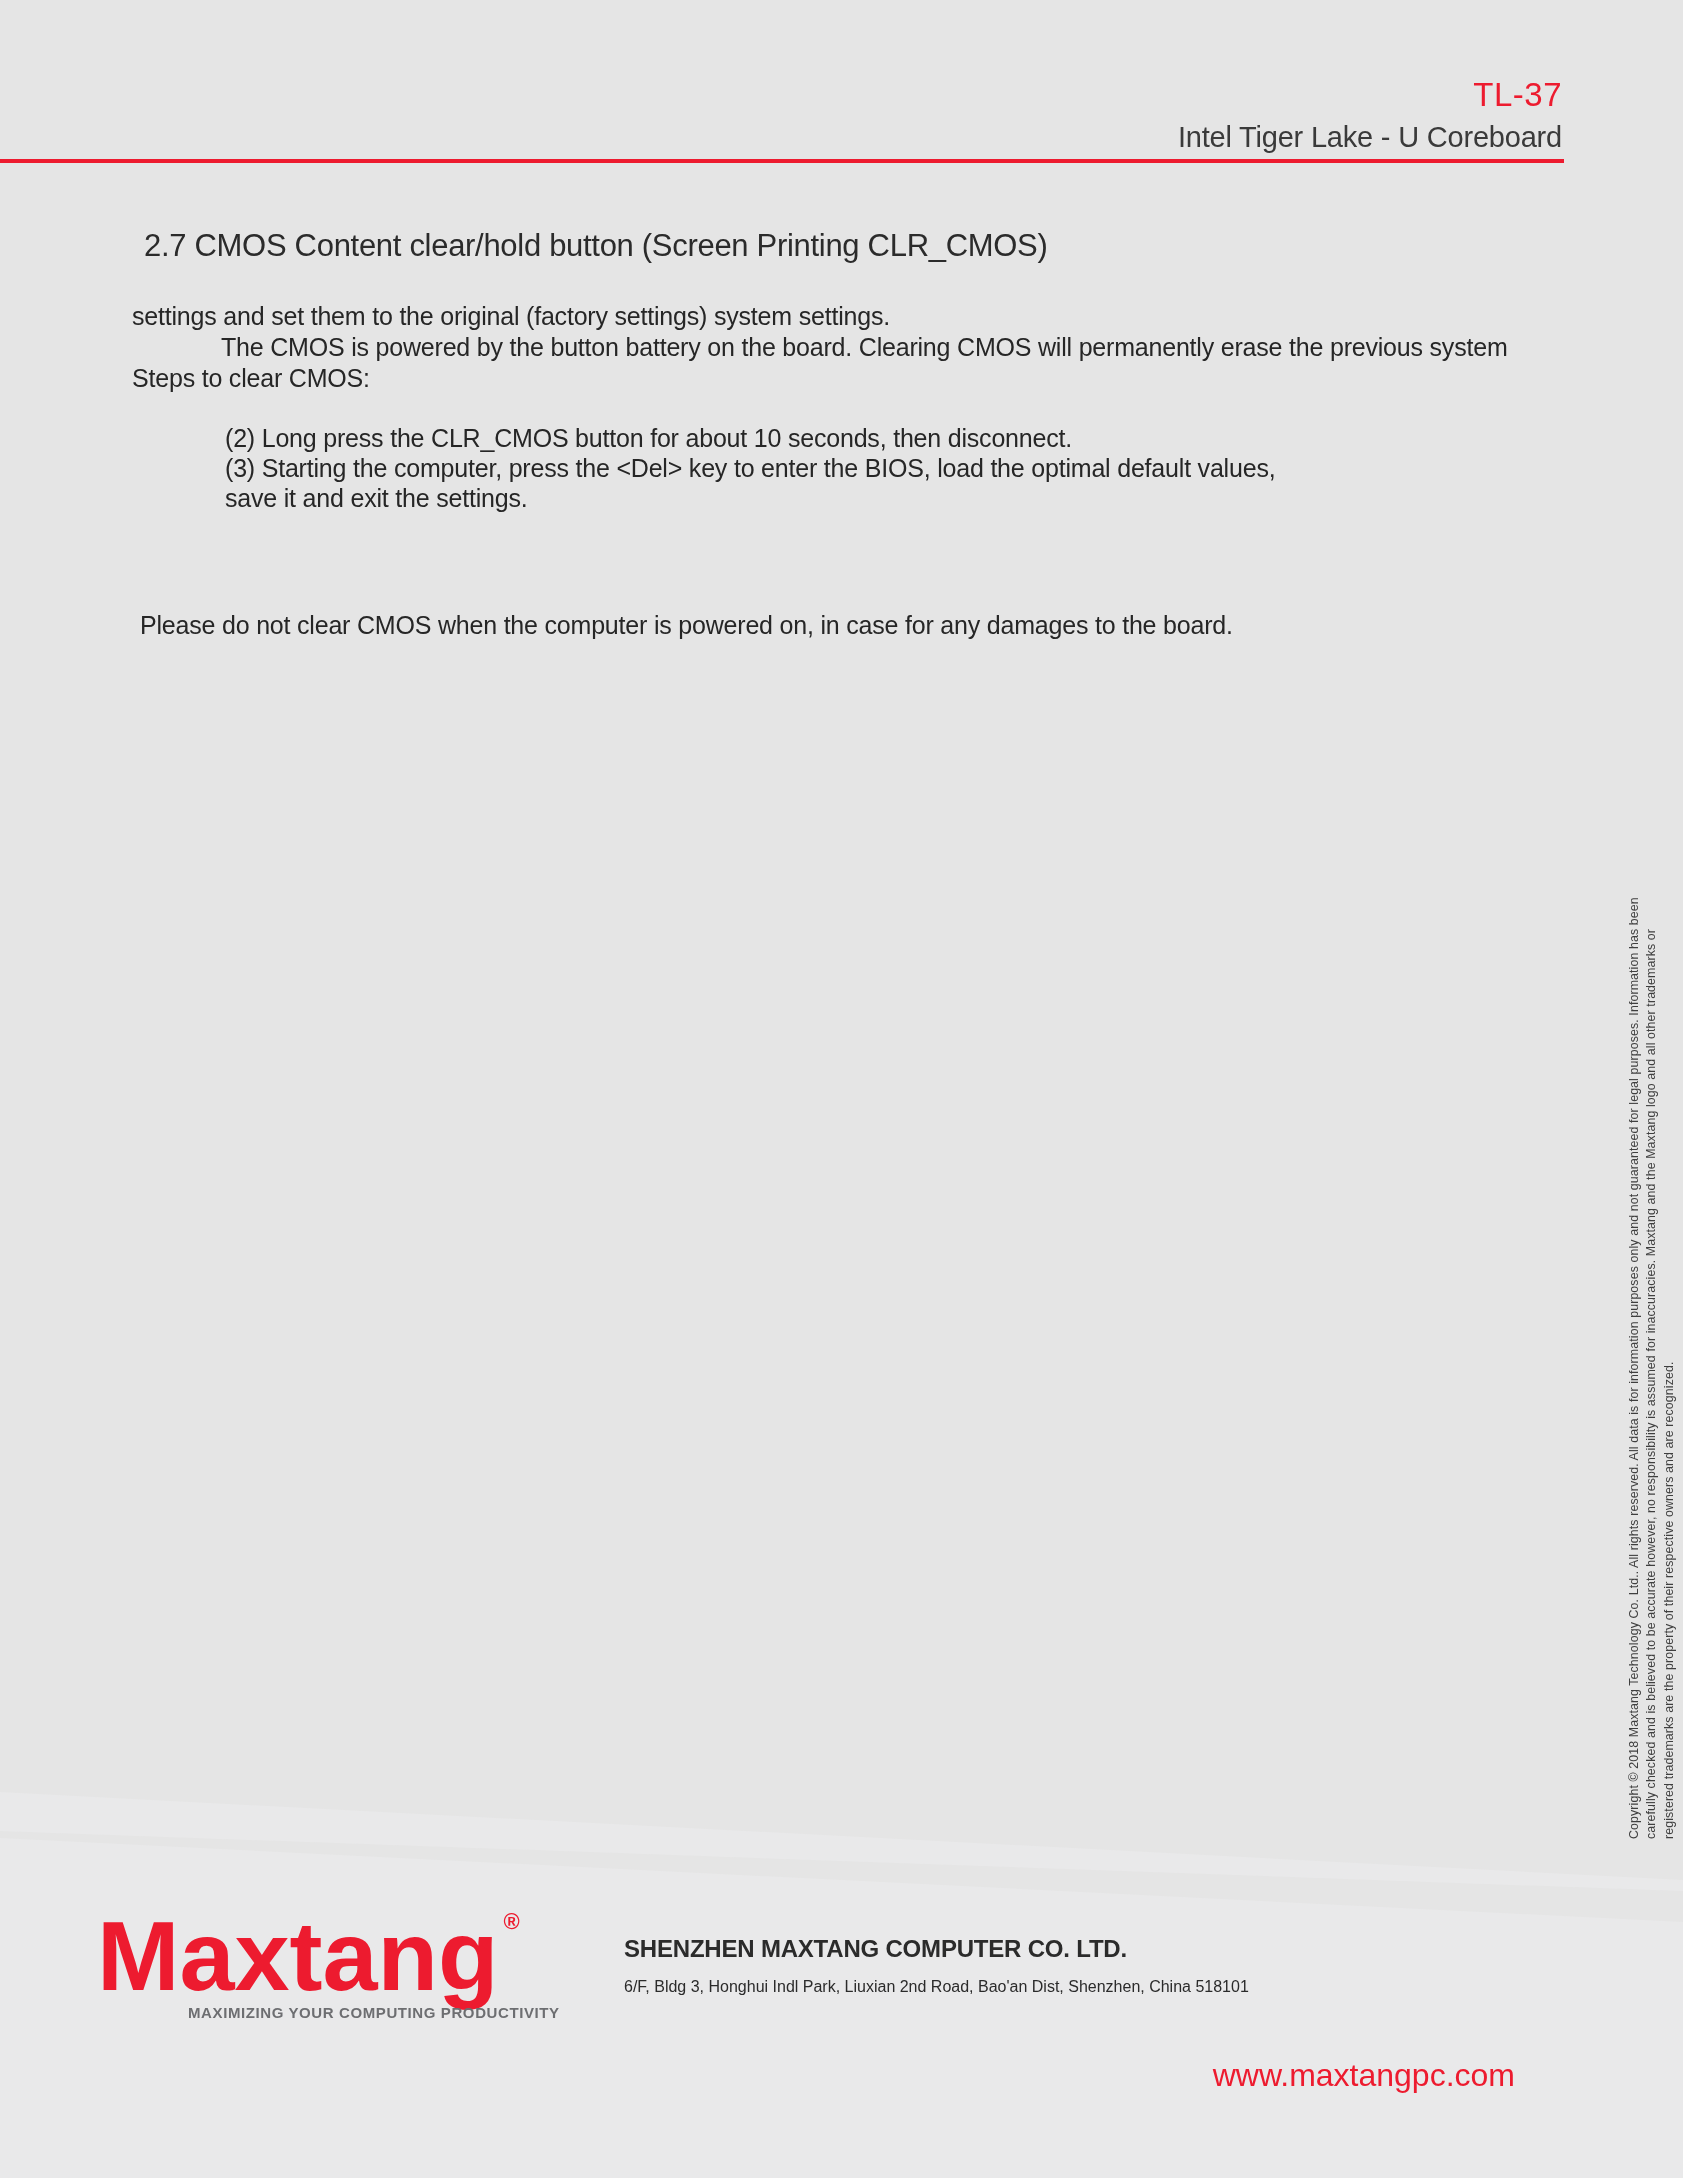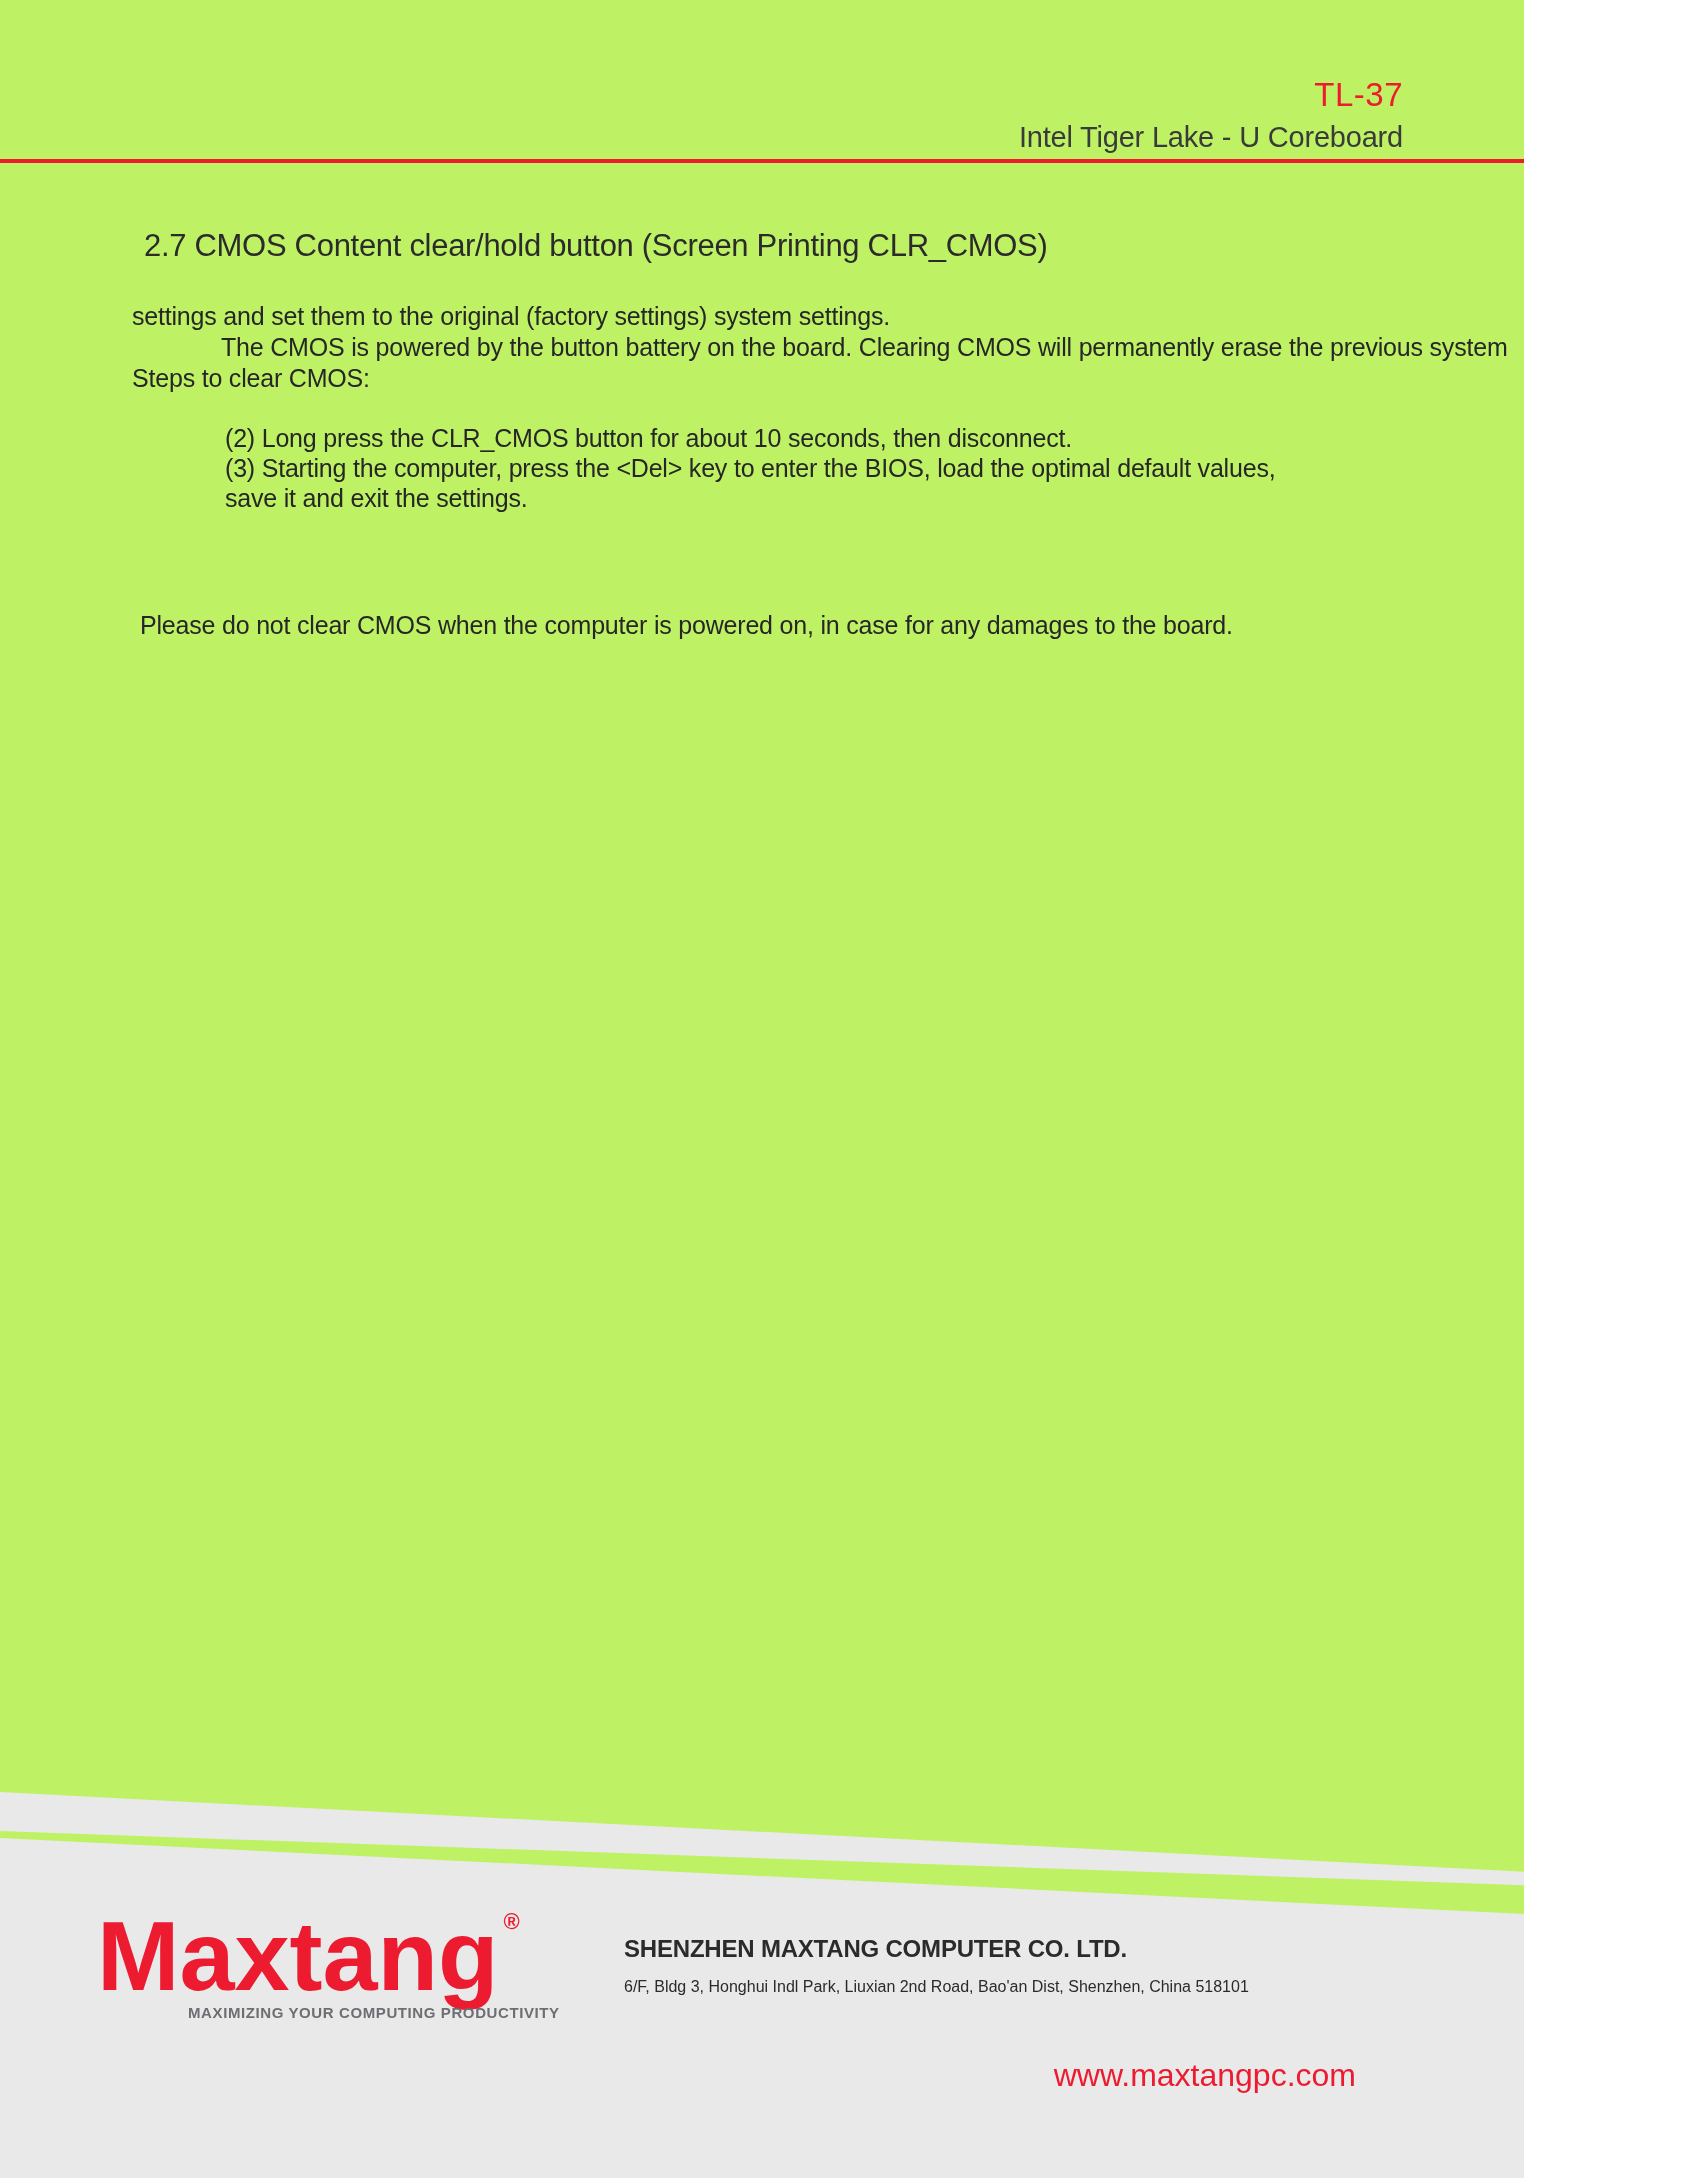--- a/index.html
+++ b/index.html
@@ -1,17 +1,17 @@
 <!DOCTYPE html>
 <html><head>
 <meta charset="utf-8">
 <style>
   html,body{margin:0;padding:0;background:#ffffff;}
   .page{
-    position:relative;width:1524px;height:2178px;background:#bef264;overflow:hidden;
+    position:relative;width:1683px;height:2178px;background:#e5e5e5;overflow:hidden;
     font-family:"Liberation Sans", sans-serif;color:#262626;
   }
   
   .header-text{position:absolute;top:77px;right:121px;text-align:right;}
   .model{font-size:33px;line-height:36px;color:#ed1b2f;letter-spacing:0.5px;}
   .product{font-size:29px;line-height:32px;color:#3a3a3a;margin-top:8px;letter-spacing:-0.2px;}
   .header-rule{position:absolute;left:0;top:159px;width:1564px;height:4px;background:#ed1b2f;}
   
   .section-title{
     position:absolute;left:144px;top:228px;font-size:31px;font-weight:normal;

